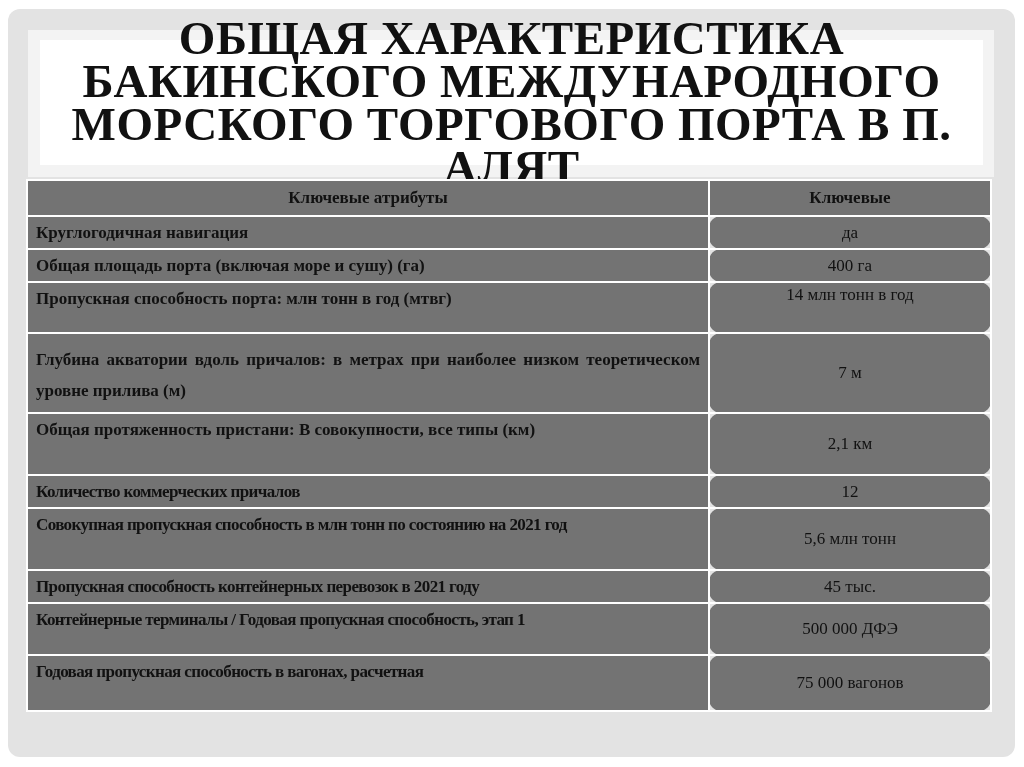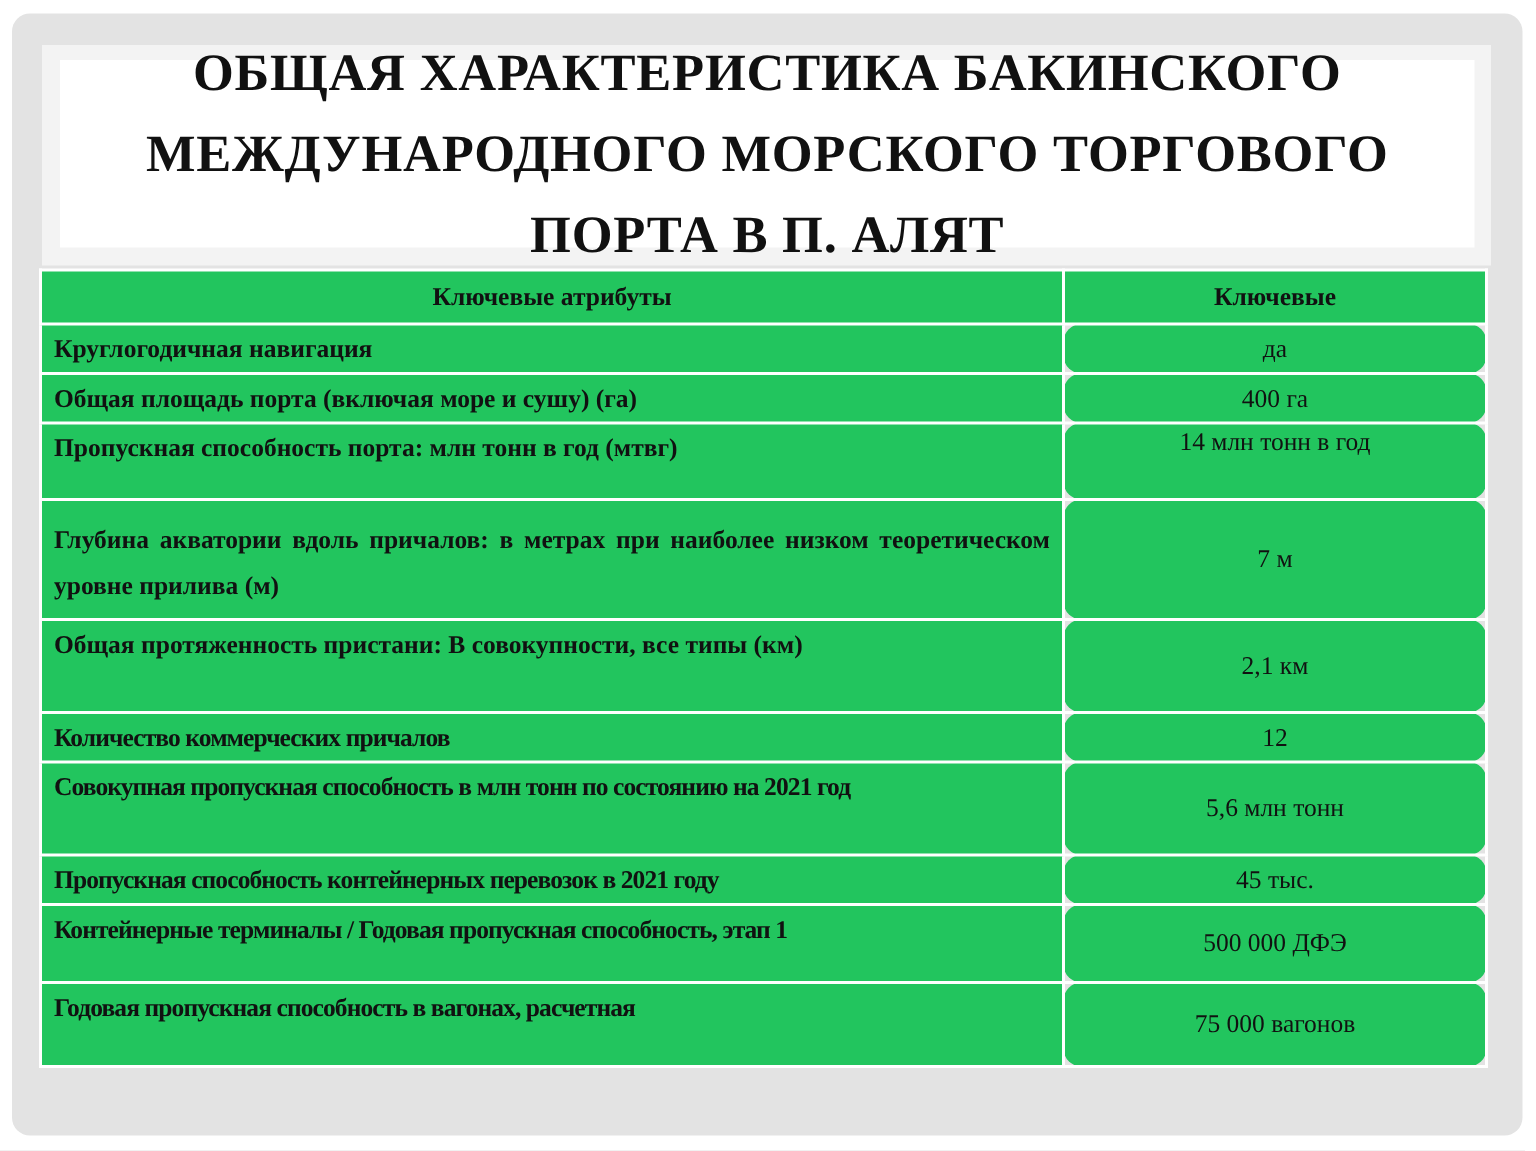--- a/index.html
+++ b/index.html
@@ -17,33 +17,33 @@
       background: #f3f3f3;
     }
     .title-box {
       position: absolute; left: 40px; top: 40px; width: 943px; height: 125px;
       background: #ffffff;
       display: flex; align-items: center; justify-content: center;
     }
     .title {
       margin: 0; text-align: center; color: #111;
       font-family: "Liberation Serif", "DejaVu Serif", serif;
-      font-weight: bold; font-size: 35px; line-height: 54px;
+      font-weight: bold; font-size: 47px; line-height: 43px;
       text-transform: uppercase; letter-spacing: 0.5px;
       width: 880px;
     }
     table.attrs {
       position: absolute; left: 26px; top: 179px; width: 964px;
       border-collapse: collapse; table-layout: fixed;
       font-size: 17px; color: #111;
     }
     table.attrs col.c1 { width: 682px; }
     table.attrs col.c2 { width: 282px; }
     table.attrs th, table.attrs td {
-      background: #22c55e; border: 2px solid #ffffff;
+      background: #737373; border: 2px solid #ffffff;
       padding: 0 8px; vertical-align: middle;
     }
     table.attrs th { font-weight: bold; text-align: center; height: 34px; }
     table.attrs td.attr {
       font-weight: bold; text-align: justify; text-align-last: left;
       line-height: 31px; vertical-align: top;
     }
     table.attrs td.val { font-weight: normal; text-align: center; border-radius: 12px; }
     td.top { vertical-align: top !important; padding-top: 2px !important; }
     .condensed { letter-spacing: -0.6px; }

